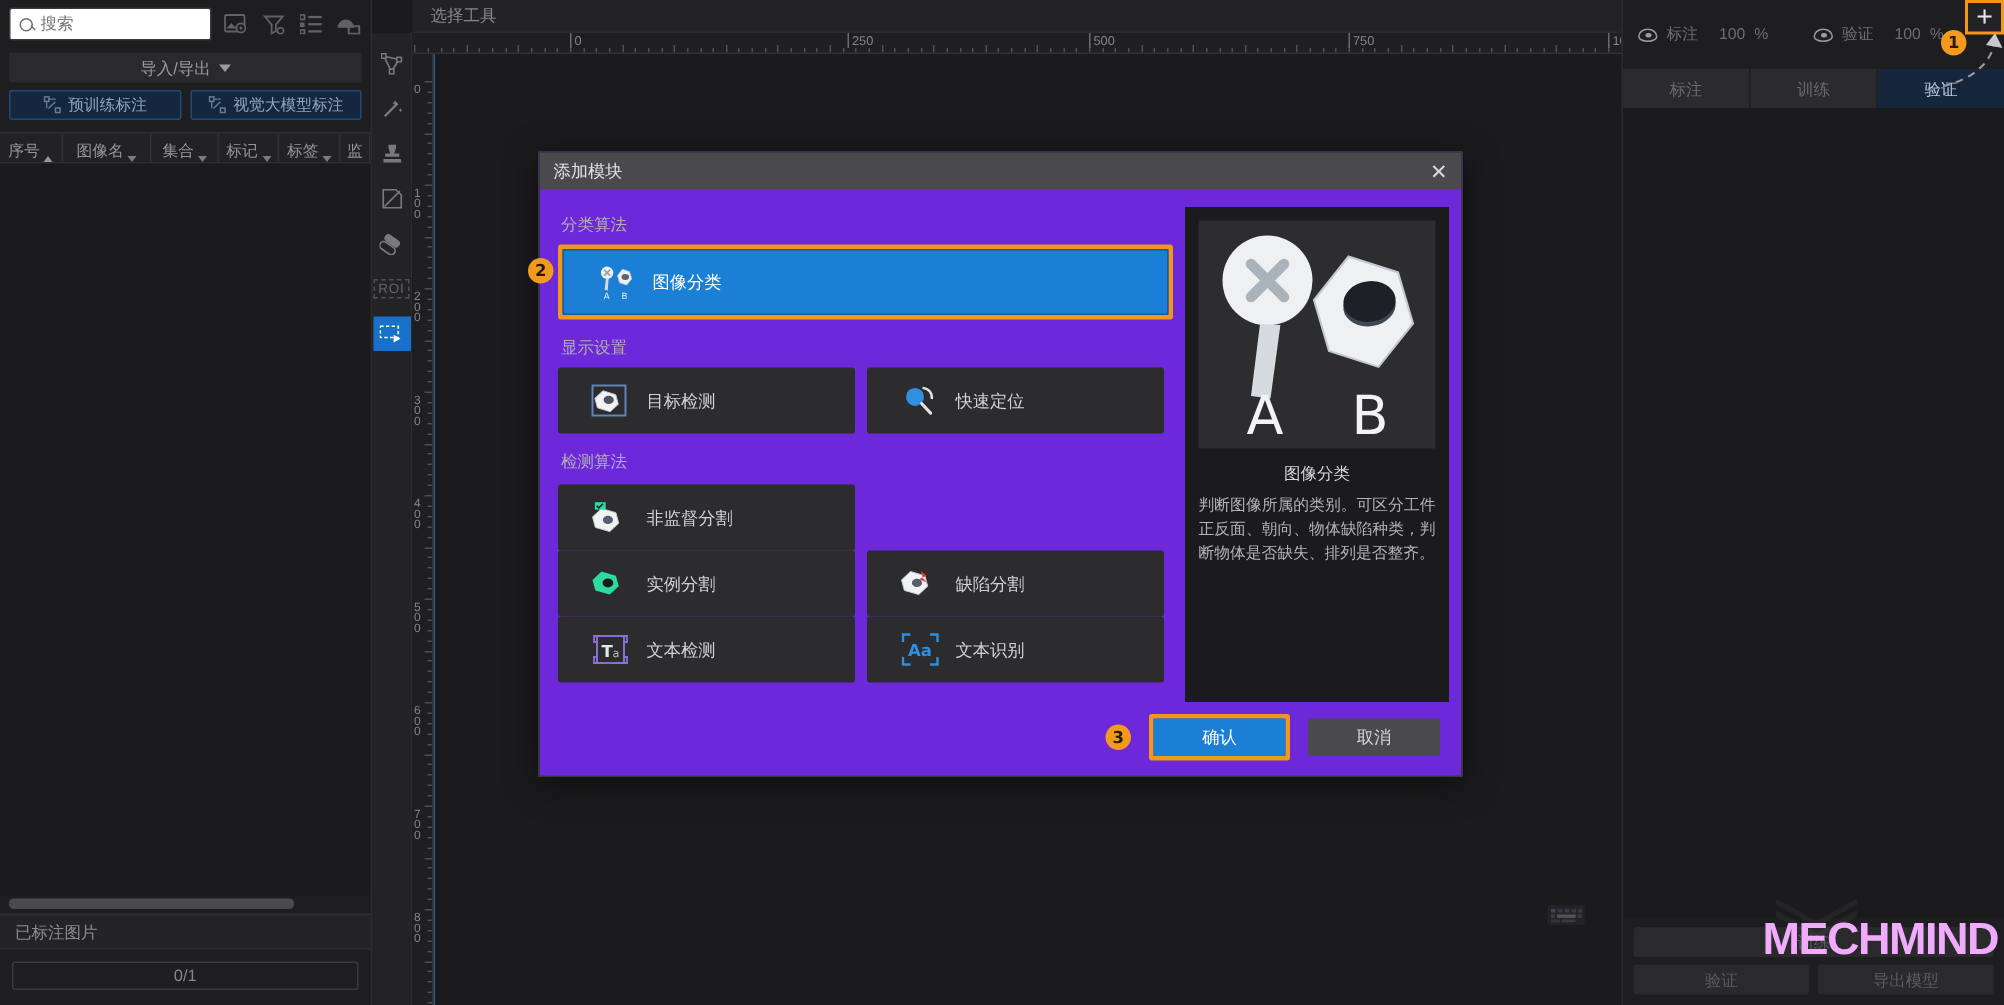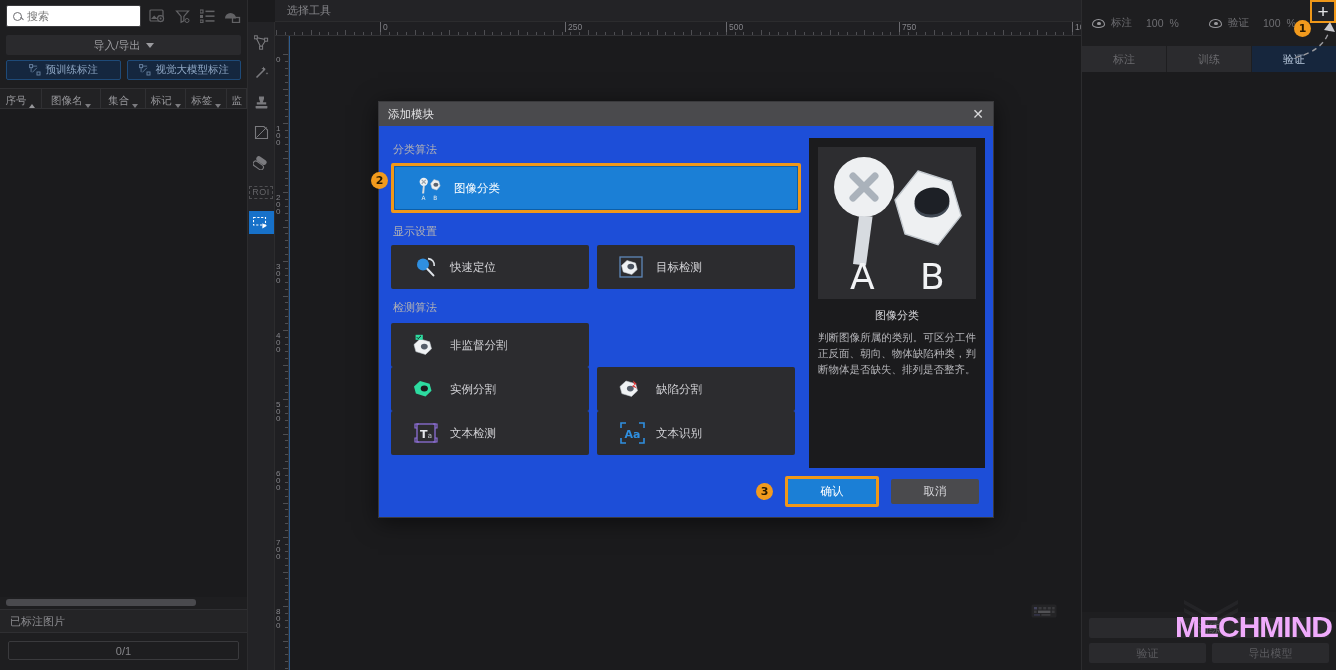--- a/index.html
+++ b/index.html
@@ -162,22 +162,22 @@
     position: absolute; width: 17px; height: 17px; border-radius: 50%;
     background: #f29a1d; color: #2a1a00; font-size: 11px; font-weight: bold;
     display: flex; align-items: center; justify-content: center; z-index: 45;
     font-family: "DejaVu Sans", sans-serif;
   }
   #arrow-1 { position:absolute; left:1290px; top:18px; z-index:41; }
 
   
   #dialog-overlay { position: absolute; inset: 0; z-index: 60; pointer-events: none; }
   #dialog {
-    position: absolute; left: 378px; top: 101px; width: 616px; height: 417px;
-    background: #1d4ed8; border: 1px solid #3a3a3d; box-shadow: 0 4px 22px rgba(0,0,0,.55);
+    position: absolute; left: 359px; top: 101px; width: 616px; height: 417px;
+    background: #6d28d9; border: 1px solid #3a3a3d; box-shadow: 0 4px 22px rgba(0,0,0,.55);
   }
   #dlg-title {
     height: 24px; background: #4a4a4d; display: flex; align-items: center;
     padding: 0 9px; color: #e2e2e4; font-size: 11.5px;
   }
   #dlg-title .sp { flex: 1; }
   .dlg-x { color: #d8d8da; font-size: 14px; line-height: 1; }
   #dlg-body { display: flex; padding: 12px 14px 0 12px; gap: 14px; }
   #dlg-left { width: 404px; }
   .sec-label { color: #b0b0b4; font-size: 11px; margin: 4px 0 6px 2px; }
@@ -693,36 +693,36 @@
           </div>
           <div class="step-badge" style="left:-8px; top:70px;">
             <span>2</span>
           </div>
 
           <div class="sec-label" style="margin-top:11px">显示设置</div>
           <div class="card-row">
             <div class="card">
               <span class="card-icon">
                 <svg width="26" height="24" viewBox="0 0 26 24">
+                  <rect x="1" y="2" width="22" height="20" fill="none" stroke="#5e87b8" stroke-width="1.3"></rect>
+                  <path d="M8 5.5l8.5 2.6 1.7 6.4-5.4 5-8.5-2.6-1.7-6.4z" fill="#f0f2f4" stroke="#c8ced4" stroke-width="0.6"></path>
+                  <ellipse cx="11.8" cy="11.6" rx="3.4" ry="2.8" fill="#4a525e"></ellipse>
+                </svg>
+              </span>
+              <span>目标检测</span>
+            </div>
+            <div class="card">
+              <span class="card-icon">
+                <svg width="26" height="24" viewBox="0 0 26 24">
                   <circle cx="10" cy="9.6" r="6" fill="#2f8fe0"></circle>
                   <path d="M14.4 14l6 6.4" stroke="#dfe3e8" stroke-width="2.1" fill="none" stroke-linecap="round"></path>
                   <path d="M15 3.6c4.4 0.4 6.6 3.6 6.2 7.4" stroke="#dfe3e8" stroke-width="1.6" fill="none"></path>
                 </svg>
               </span>
               <span>快速定位</span>
-            </div>
-            <div class="card">
-              <span class="card-icon">
-                <svg width="26" height="24" viewBox="0 0 26 24">
-                  <rect x="1" y="2" width="22" height="20" fill="none" stroke="#5e87b8" stroke-width="1.3"></rect>
-                  <path d="M8 5.5l8.5 2.6 1.7 6.4-5.4 5-8.5-2.6-1.7-6.4z" fill="#f0f2f4" stroke="#c8ced4" stroke-width="0.6"></path>
-                  <ellipse cx="11.8" cy="11.6" rx="3.4" ry="2.8" fill="#4a525e"></ellipse>
-                </svg>
-              </span>
-              <span>目标检测</span>
             </div>
           </div>
 
           <div class="sec-label" style="margin-top:11px">检测算法</div>
           <div class="card-row" style="margin-top:8px">
             <div class="card">
               <span class="card-icon">
                 <svg width="26" height="23" viewBox="0 0 26 23">
                   <path d="M7 5l9.6 2.8 1.9 7-6 5.6-9.6-2.8-1.9-7z" fill="#f0f2f4" stroke="#c8ced4" stroke-width="0.6"></path>
                   <ellipse cx="11.3" cy="12.6" rx="3.4" ry="2.8" fill="#565e6a"></ellipse>

